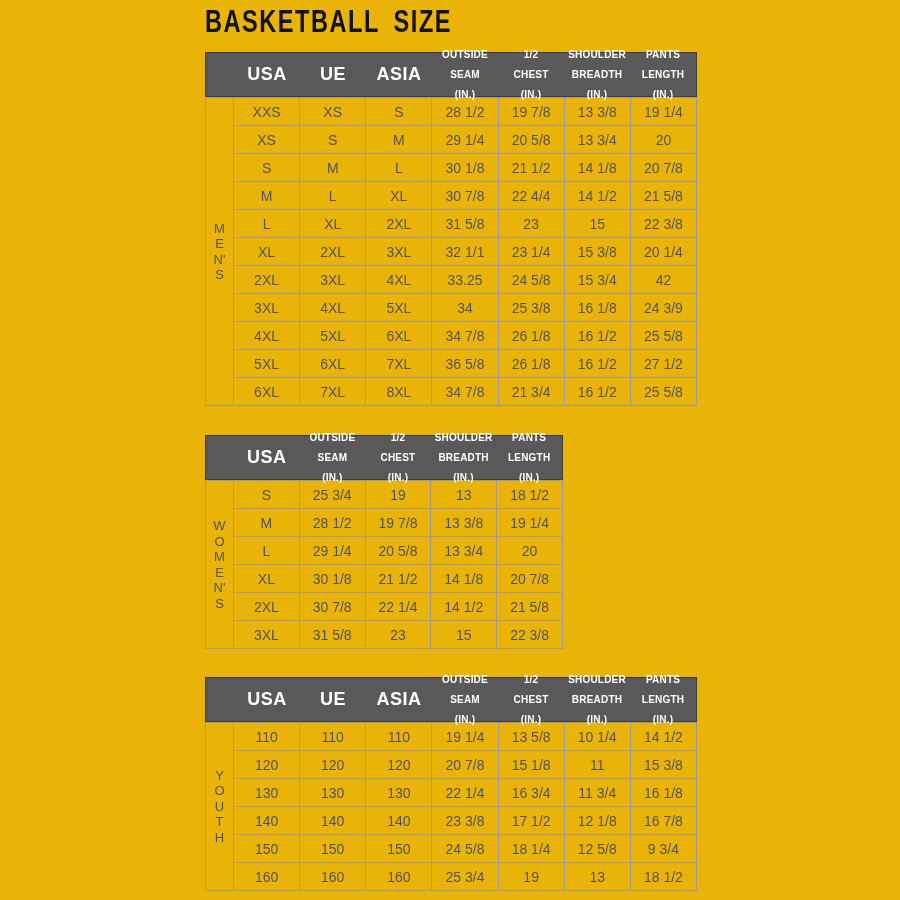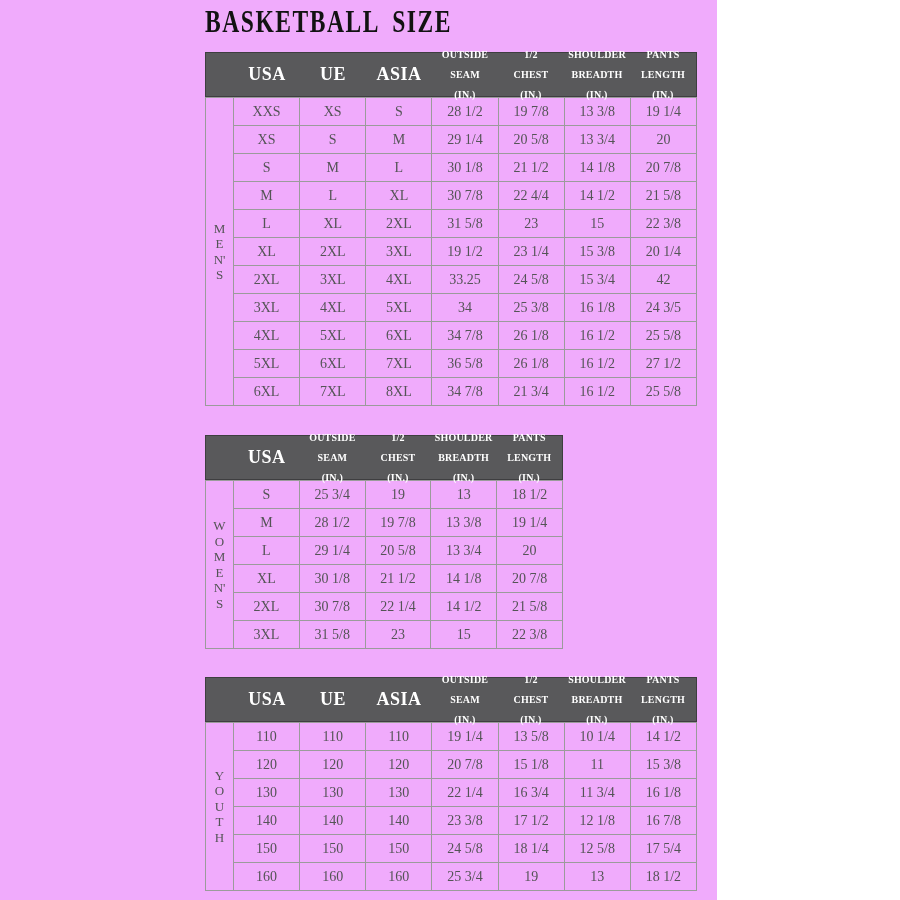--- a/index.html
+++ b/index.html
@@ -3,25 +3,24 @@
 <meta charset="utf-8">
 <style>
   html, body {
     margin: 0;
     padding: 0;
     background: #ffffff;
     font-family: "Liberation Sans", sans-serif;
   }
   .page {
     position: relative;
-    width: 717px;
+    width: 900px;
     height: 900px;
-    background: #f0abfc;
+    background: #eab308;
     overflow: hidden;
-    font-family: Liberation Serif, serif;
   }
   .title {
     position: absolute;
     left: 205px;
     top: 6px;
     margin: 0;
     font-size: 31px;
     line-height: 31px;
     font-weight: 800;
     letter-spacing: 2px;
@@ -169,42 +168,42 @@
             <td>2XL</td>
             <td>31 5/8</td>
             <td>23</td>
             <td>15</td>
             <td>22 3/8</td>
           </tr>
           <tr>
             <td>XL</td>
             <td>2XL</td>
             <td>3XL</td>
-            <td>19 1/2</td>
+            <td>32 1/1</td>
             <td>23 1/4</td>
             <td>15 3/8</td>
             <td>20 1/4</td>
           </tr>
           <tr>
             <td>2XL</td>
             <td>3XL</td>
             <td>4XL</td>
             <td>33.25</td>
             <td>24 5/8</td>
             <td>15 3/4</td>
             <td>42</td>
           </tr>
           <tr>
             <td>3XL</td>
             <td>4XL</td>
             <td>5XL</td>
             <td>34</td>
             <td>25 3/8</td>
             <td>16 1/8</td>
-            <td>24 3/5</td>
+            <td>24 3/9</td>
           </tr>
           <tr>
             <td>4XL</td>
             <td>5XL</td>
             <td>6XL</td>
             <td>34 7/8</td>
             <td>26 1/8</td>
             <td>16 1/2</td>
             <td>25 5/8</td>
           </tr>
@@ -363,21 +362,21 @@
             <td>12 1/8</td>
             <td>16 7/8</td>
           </tr>
           <tr>
             <td>150</td>
             <td>150</td>
             <td>150</td>
             <td>24 5/8</td>
             <td>18 1/4</td>
             <td>12 5/8</td>
-            <td>17 5/4</td>
+            <td>9 3/4</td>
           </tr>
           <tr>
             <td>160</td>
             <td>160</td>
             <td>160</td>
             <td>25 3/4</td>
             <td>19</td>
             <td>13</td>
             <td>18 1/2</td>
           </tr>

